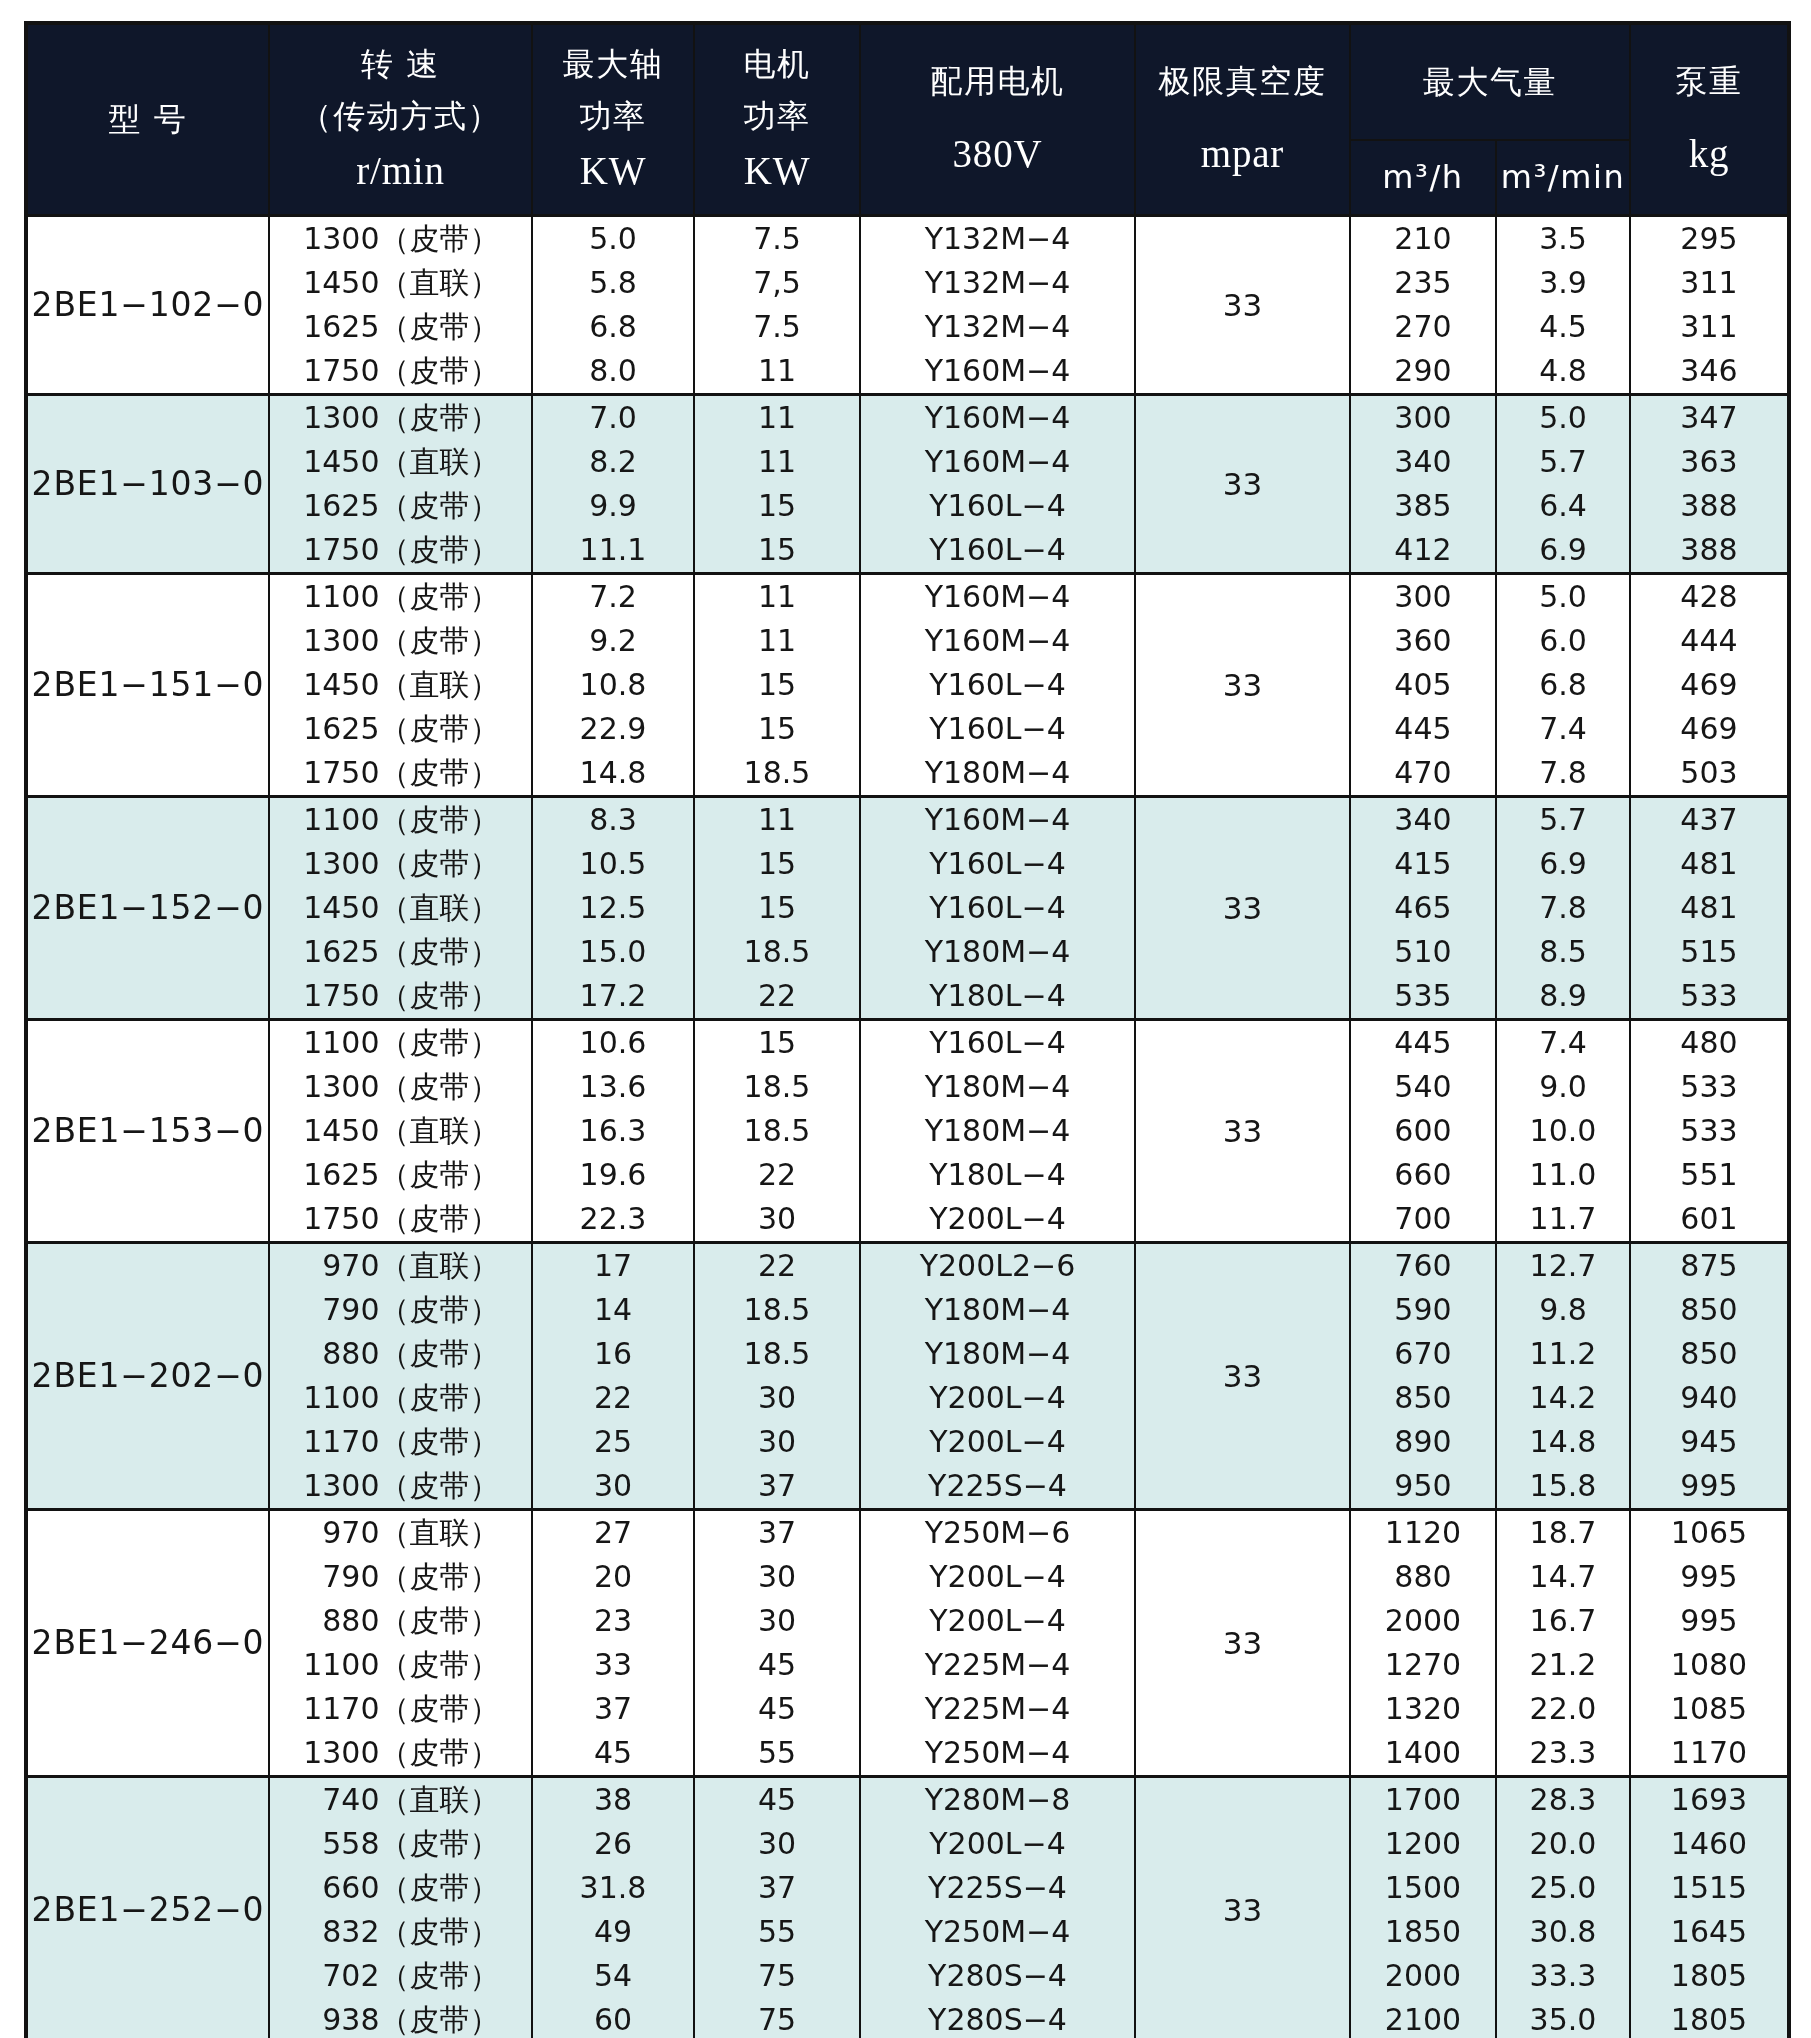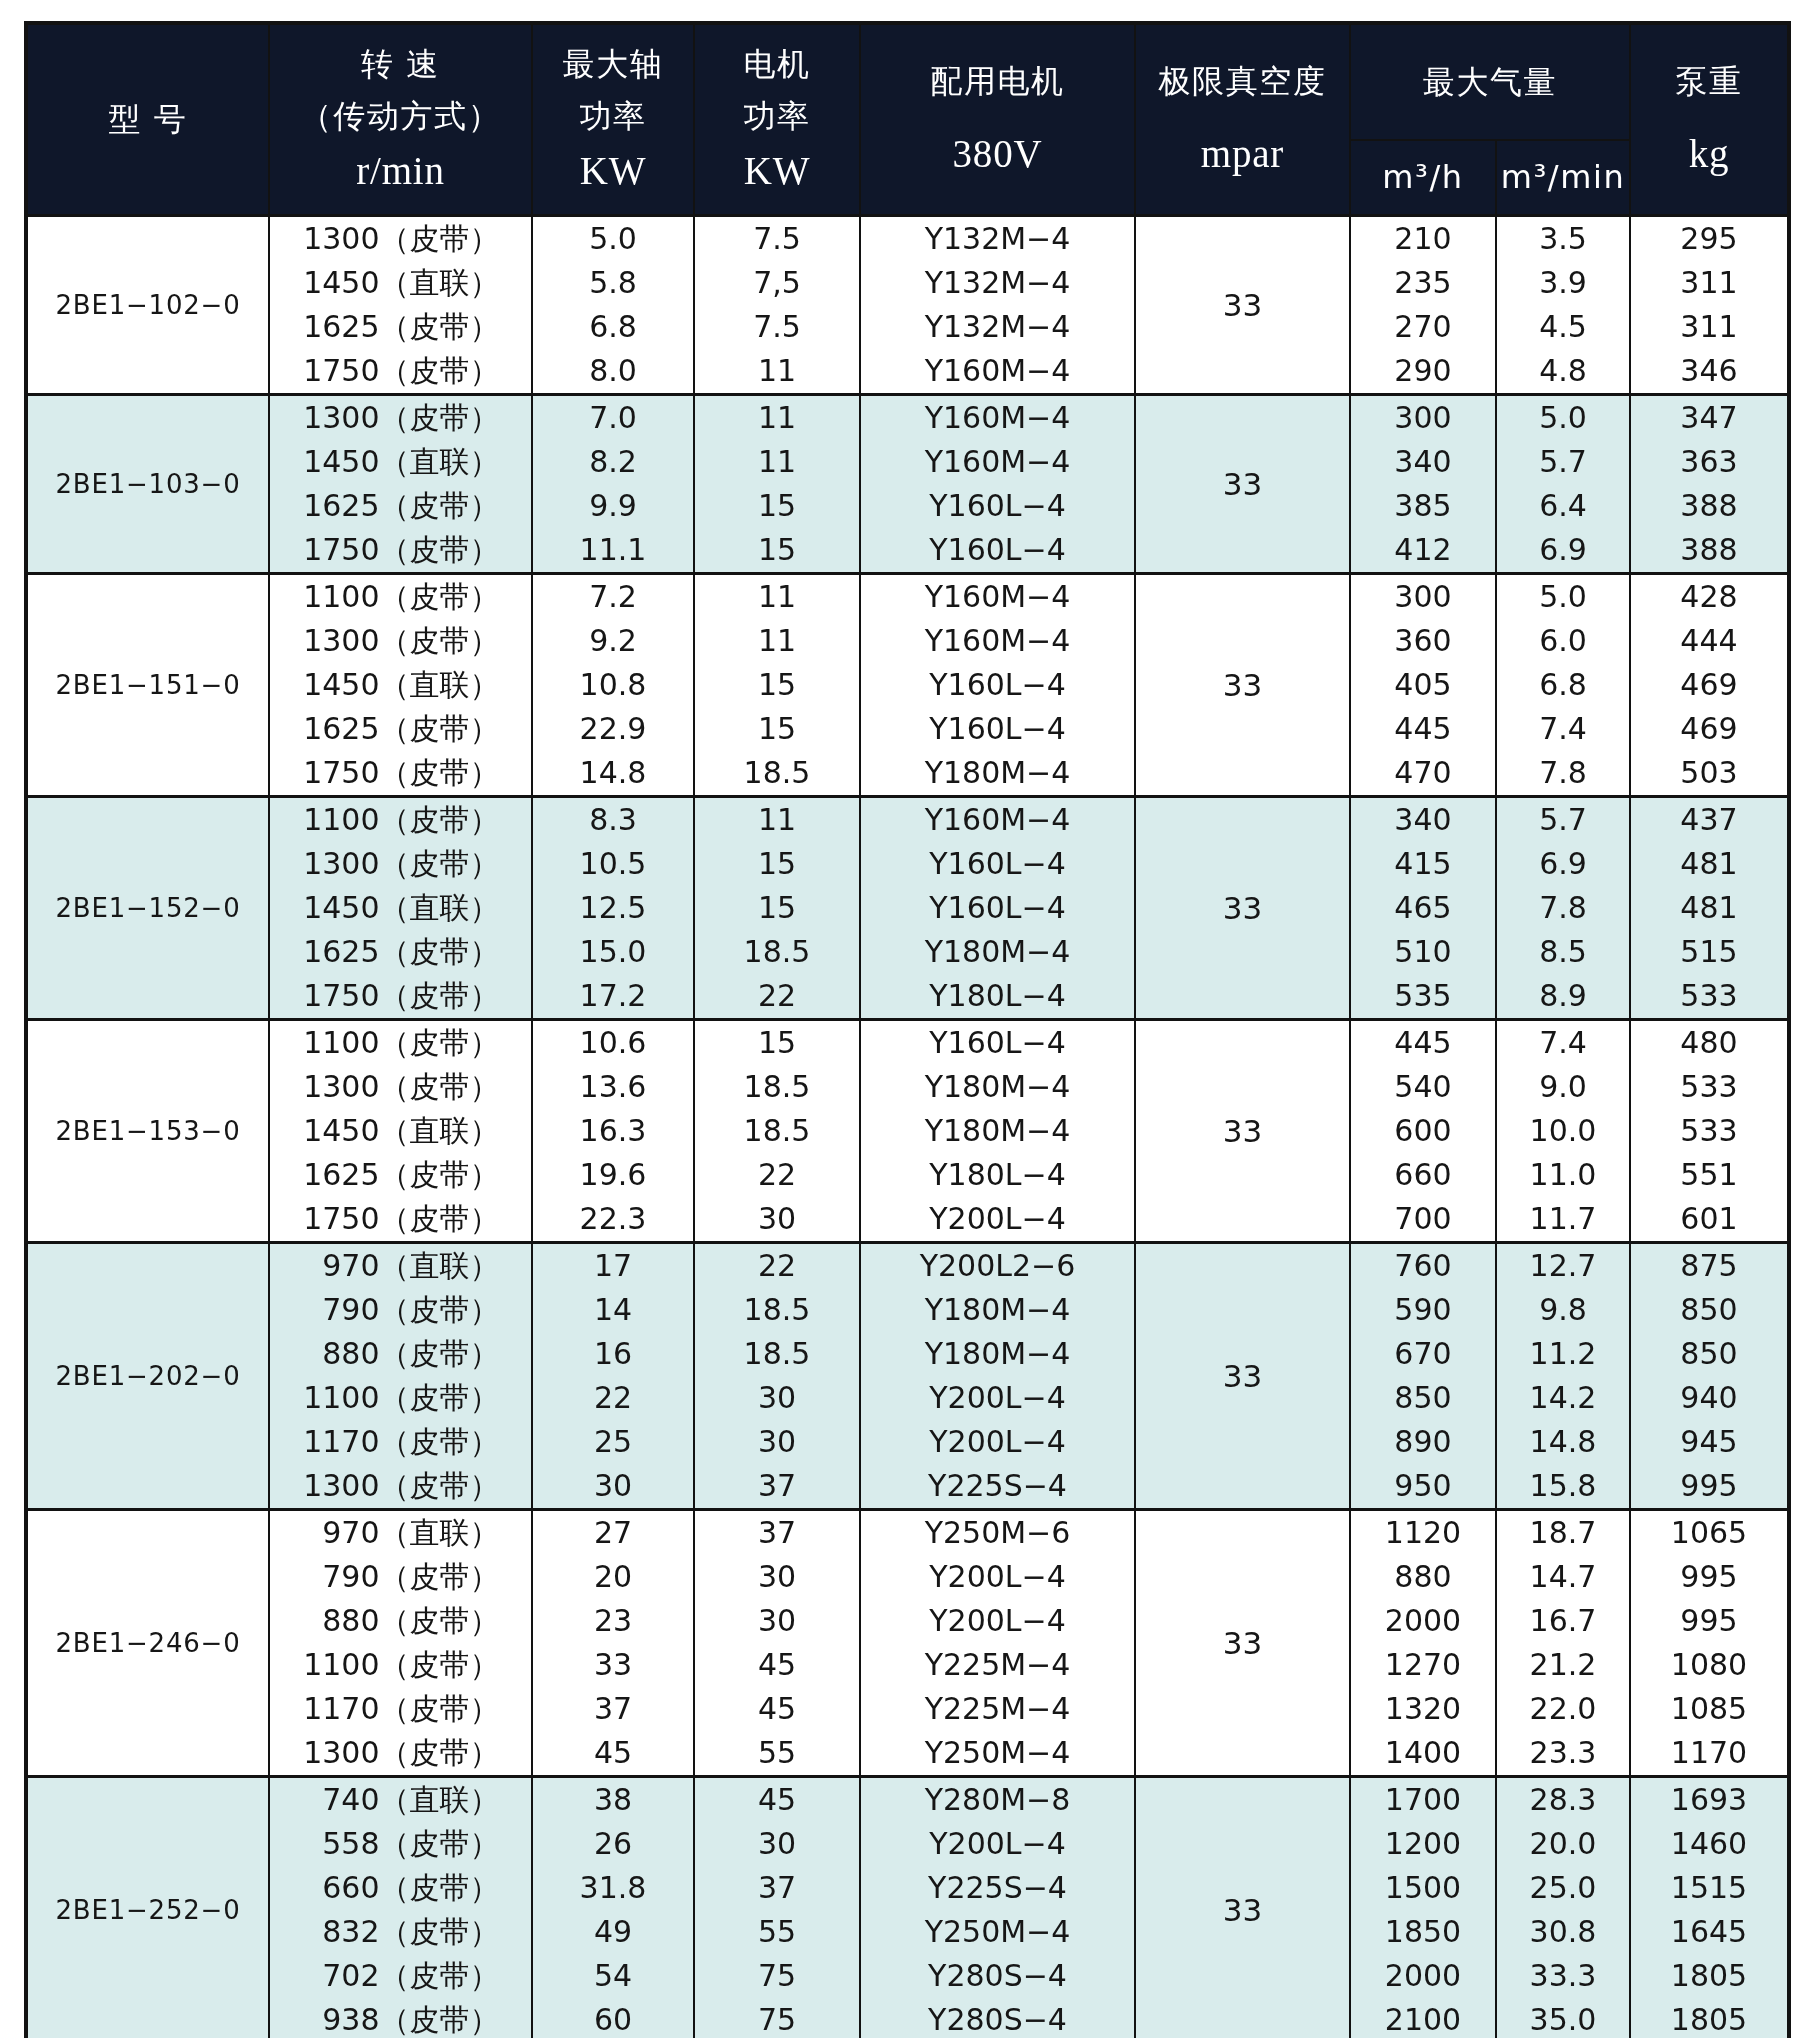--- a/index.html
+++ b/index.html
@@ -44,21 +44,21 @@
 
   .hstack { display: flex; flex-direction: column; align-items: center; justify-content: center; gap: 19.4px; }
   .hstack.gap-lg { gap: 37px; }
   .hline { font-size: 32px; line-height: 1; letter-spacing: 1.6px; }
   .hline.lat { font-size: 39px; letter-spacing: 0.8px; font-family: Liberation Serif, serif; }
   .hline.sub { font-size: 32px; }
 
   tbody td { font-size: 30px; height: 44px; line-height: 44px; background: #ffffff; }
   tbody tr.alt td { background: #d9ecec; }
   tbody tr.group-first td { border-top: 3.2px solid #121212; }
-  td.model-cell { font-size: 26px; letter-spacing: 0.8px; }
+  td.model-cell { font-size: 33px; letter-spacing: 0.8px; }
   td.vacuum-cell { font-size: 31px; }
   .speed-num { display: inline-block; min-width: 78px; text-align: right; }
   .speed-mode { display: inline-block; text-align: left; }
 </style>
 </head>
 <body>
 
 <table class="spec">
   <colgroup>
     <col class="c-model">

